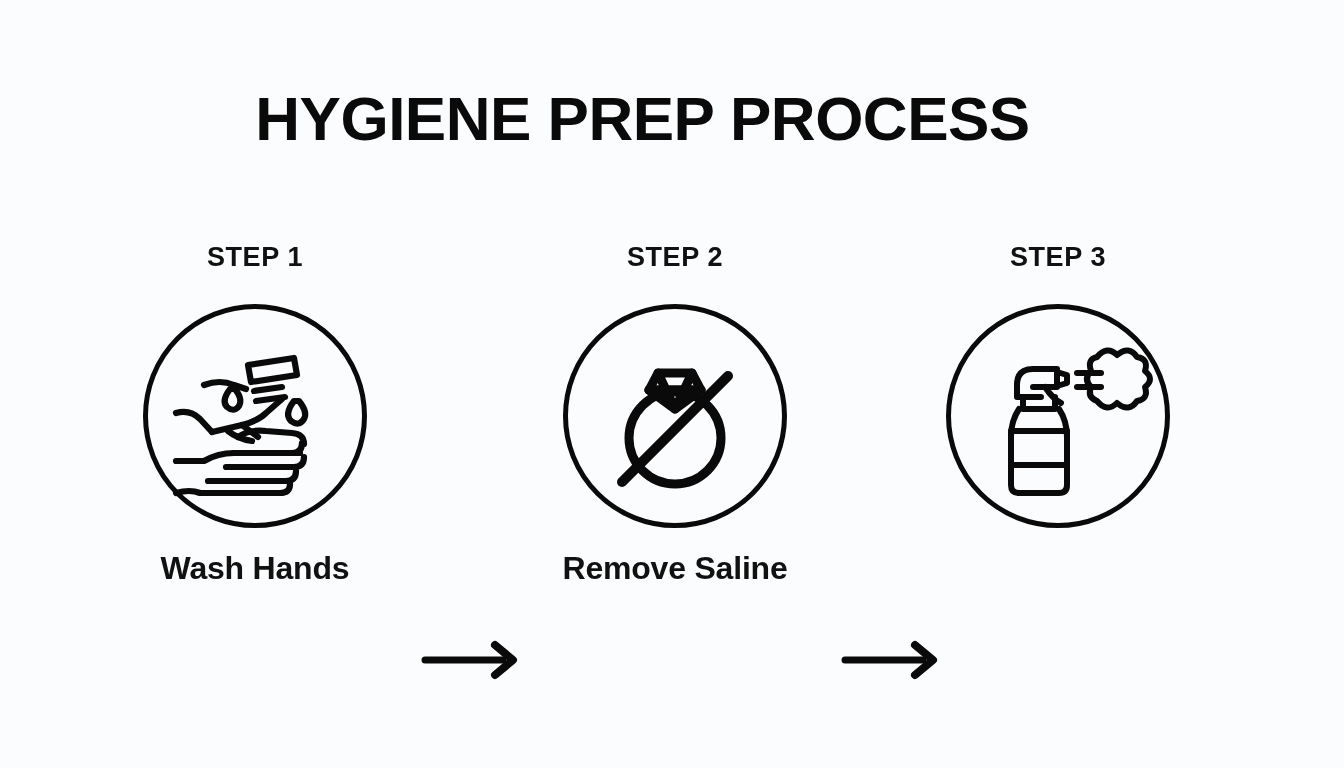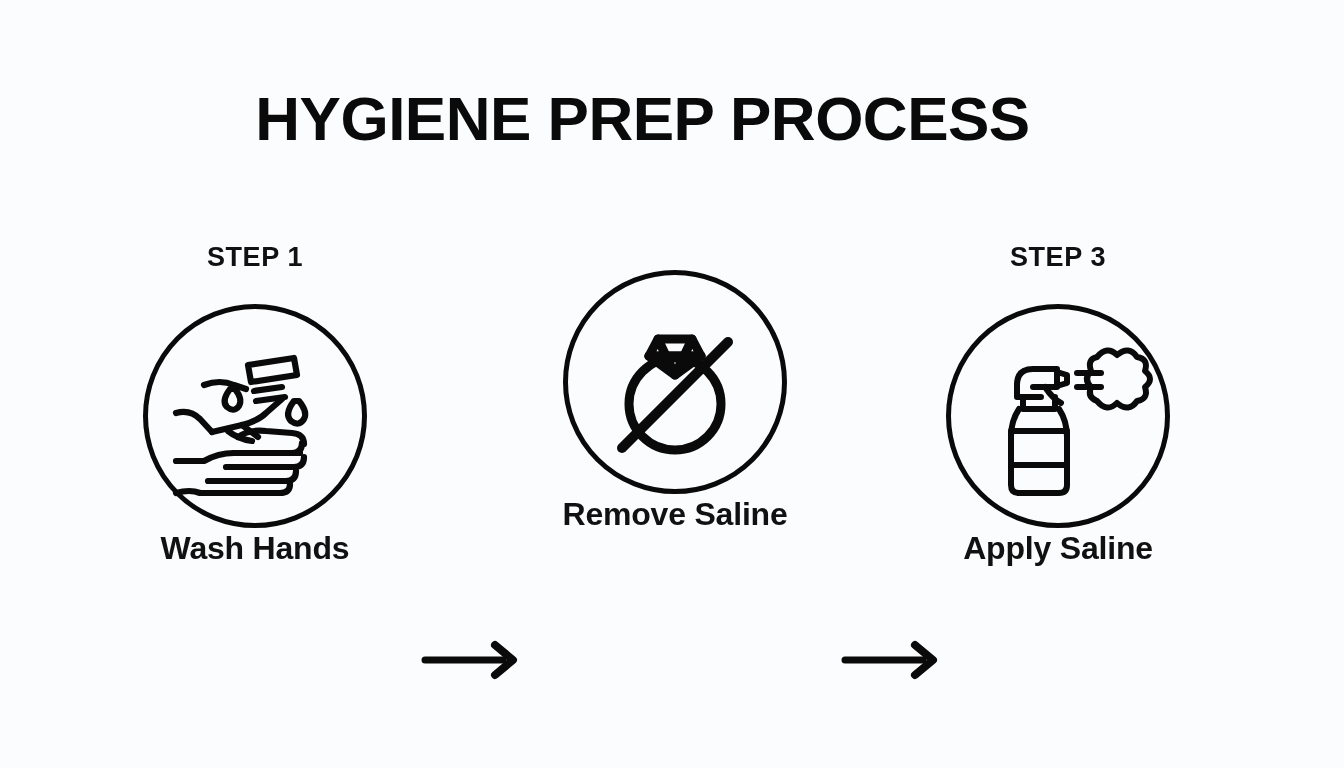--- a/index.html
+++ b/index.html
@@ -69,20 +69,21 @@
     justify-content: center;
   }
 
   .step-circle {
     width: 226px;
     height: 226px;
     display: block;
   }
 
   .step-caption {
+    margin-top: 20px;
     font-size: 32px;
     font-weight: 700;
     letter-spacing: -0.2px;
     color: #111111;
     line-height: 38px;
     white-space: nowrap;
   }
 
   
   .flow-arrow {
@@ -132,20 +133,21 @@
           <path d="M 66 178 L 144 178 Q 154 178 154 168"></path>
           <path d="M 34 190 Q 48 186 58 190 L 70 190 L 138 190 Q 148 190 148 181"></path>
         </g>
       </svg>
     </div>
 
     <div class="step-caption">Wash Hands</div>
   </div>
 
   <div class="step-block step-2">
+    <div class="step-kicker">STEP 2</div>
 
     <div class="step-circle-wrap">
       <svg class="step-circle" viewBox="0 0 226 226">
         <circle cx="113" cy="113" r="109.5" fill="none" stroke="#0a0a0a" stroke-width="5"></circle>
         <g fill="none" stroke="#0a0a0a" stroke-width="9" stroke-linecap="round" stroke-linejoin="round">
 
           <circle cx="113" cy="135" r="46"></circle>
 
           <path d="M 87 87 L 96 70 L 130 70 L 139 87 L 113 106 Z"></path>
           <path d="M 96 70 L 104 87 L 87 87"></path>
@@ -183,21 +185,20 @@
           <path d="M 66 128 L 122 128 L 122 162 L 66 162 Z"></path>
 
           <path d="M 132 70 L 156 70"></path>
           <path d="M 132 84 L 156 84"></path>
 
           <path d="M 152 54 q 10 -12 20 -2 q 12 -10 20 2 q 12 2 8 14 q 10 8 0 16 q 4 12 -8 14 q -8 12 -20 2 q -10 10 -20 -2 q -10 -4 -6 -14 q -8 -8 0 -16 q -4 -12 6 -14 Z"></path>
         </g>
       </svg>
     </div>
 
-    <div class="step-caption">Apply Saline</div>
   </div>
 
   <svg class="flow-arrow arrow-1" viewBox="0 0 120 44">
     <path d="M 10 22 L 88 22" fill="none" stroke="#0a0a0a" stroke-width="7" stroke-linecap="round"></path>
     <path d="M 80 7 L 98 22 L 80 37" fill="none" stroke="#0a0a0a" stroke-width="8" stroke-linecap="round" stroke-linejoin="round"></path>
   </svg>
 
   <svg class="flow-arrow arrow-2" viewBox="0 0 120 44">
     <path d="M 10 22 L 88 22" fill="none" stroke="#0a0a0a" stroke-width="7" stroke-linecap="round"></path>
     <path d="M 80 7 L 98 22 L 80 37" fill="none" stroke="#0a0a0a" stroke-width="8" stroke-linecap="round" stroke-linejoin="round"></path>

